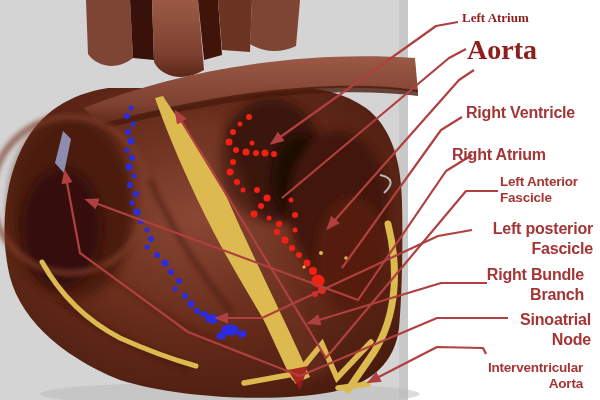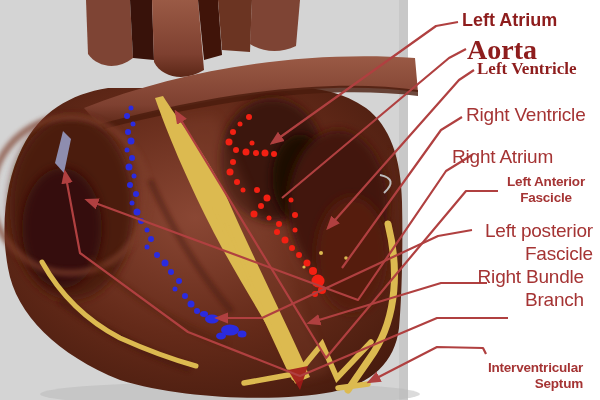--- a/index.html
+++ b/index.html
@@ -1,26 +1,26 @@
 <!DOCTYPE html>
 <html style="--background: #d4d4d4; --panel: #ffffff; --label_serif: #8e1d1d; --label_sans: #a53434; --leader_line: #b04040; --conduction: #dcba50; --blue_dots: #2b2be0; --red_dots: #f32013; --sa_node_marker: #979dc6; --heart_base: #6e3222;"><head>
 <meta charset="utf-8">
 <style>
   html,body{margin:0;padding:0;background:#fff;}
   .stage{position:relative;width:600px;height:400px;overflow:hidden;
          font-family:"Liberation Sans",sans-serif;background:var(--panel,#fff);}
   .stage svg{position:absolute;left:0;top:0;}
   .lbl{position:absolute;white-space:pre-line;line-height:1.22;}
-  .serif-sm{font-family:Liberation Sans, sans-serif;font-weight:700;font-size:18px;color:var(--label_serif);}
+  .serif-sm{font-family:Liberation Serif, serif;font-weight:700;font-size:13px;color:var(--label_serif);}
   .serif-lg{font-family:"Liberation Serif",serif;font-weight:700;font-size:28px;color:var(--label_serif);}
   .serif-md{font-family:"Liberation Serif",serif;font-weight:700;font-size:17px;color:var(--label_serif);}
-  .sans{font-weight:400;font-size:19px;letter-spacing:-0.2px;color:var(--label_sans);}
+  .sans{font-weight:700;font-size:16px;letter-spacing:-0.2px;color:var(--label_sans);}
   .sans-sm{font-weight:700;font-size:13.5px;letter-spacing:-0.2px;color:var(--label_sans);}
   .ta-r{text-align:right;margin-left:42px;}
-  .ta-c{text-align:center;}
+  .ta-c{text-align:left;}
 </style>
 </head>
 <body>
 
 <div class="stage">
 
 <svg width="600" height="400" viewBox="0 0 600 400">
   <defs>
     <radialGradient id="gHeart" cx="48%" cy="42%" r="70%">
       <stop offset="0%" stop-color="#8a4734"></stop>
@@ -177,25 +177,26 @@
     <polyline points="498,191 466,191 326,358 176,112" marker-end="url(#arw)"></polyline>
     <polyline points="472,230 438,236 262,318 217,318" marker-end="url(#arw)"></polyline>
     <polyline points="487,283 441,283 309,323" marker-end="url(#arw)"></polyline>
     <polyline points="508,318 437,318 300,376 188,332 80,253 65,172" marker-end="url(#arw)"></polyline>
     <polyline points="486,354 483,348 437,347 369,382" marker-end="url(#arw)"></polyline>
   </g>
 </svg>
 
 <div class="lbl serif-sm" style="left:462px;top:10px">Left Atrium</div>
 <div class="lbl serif-lg" style="left:467px;top:33px">Aorta</div>
-<div class="lbl serif-md" style="left:477px;top:59px">Left Ventricle</div>
 <div class="lbl sans" style="left:466px;top:103px">Right Ventricle</div>
 <div class="lbl sans" style="left:452px;top:145px">Right Atrium</div>
 <div class="lbl sans-sm ta-c" style="left:500px;top:174px;width:92px">Left Anterior
 Fascicle</div>
 <div class="lbl sans ta-r" style="right:7px;top:219px">Left posterior
 Fascicle</div>
 <div class="lbl sans ta-r" style="right:16px;top:265px">Right Bundle
 Branch</div>
+<div class="lbl sans ta-r" style="right:9px;top:310px">Sinoatrial
+Node</div>
 <div class="lbl sans-sm ta-r" style="right:17px;top:360px">Interventricular
-Septum</div>
+Aorta</div>
 
 </div>
 
 </body></html>

